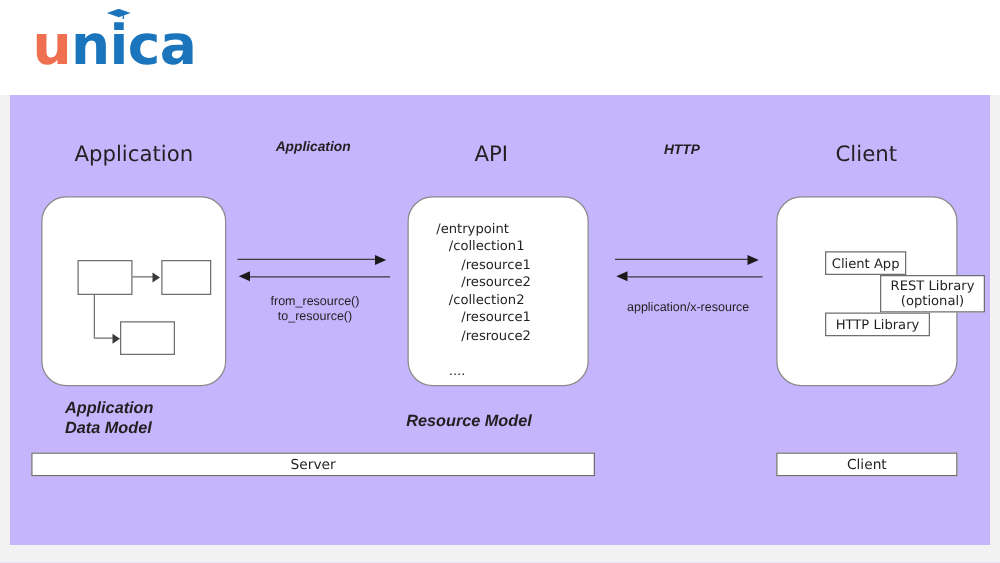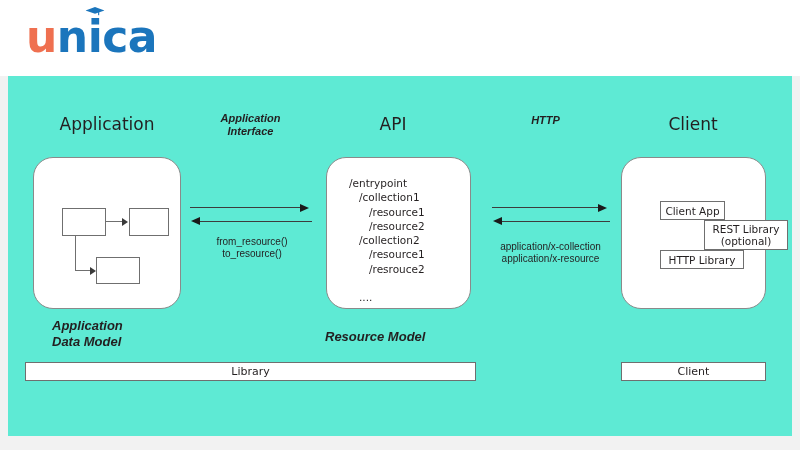--- a/index.html
+++ b/index.html
@@ -49,21 +49,21 @@
     height: 9px;
   }
 
   
   #panel {
     position: absolute;
     left: 8px;
     top: 76px;
     width: 784px;
     height: 360px;
-    background: #5eead4;
+    background: #c4b5fd;
   }
 
   
   .col-title {
     position: absolute;
     font-size: 17px;
     color: #231f20;
     font-family: "DejaVu Sans", sans-serif;
     text-align: center;
     white-space: nowrap;
@@ -217,21 +217,20 @@
     <div class="conn conn-h" style="left:72px; top:63px; width:17px;"></div>
     <div class="tri-right" style="left:88px; top:59.5px;"></div>
 
     <div class="conn conn-v" style="left:41px; top:78px; height:34px;"></div>
     <div class="conn conn-h" style="left:41px; top:111.5px; width:16px;"></div>
     <div class="tri-right" style="left:56px; top:108.5px;"></div>
   </div>
 
   <div class="arrow-title" style="left:180px; top:36px; width:125px;">
     <div>Application</div>
-    <div>Interface</div>
   </div>
 
   <div class="arrow-pair" style="left:182px; top:128px; width:122px; height:24px;">
     <div class="arrow-line" style="left:0; top:3px; width:112px;"></div>
     <div class="head-r" style="left:110px; top:-0.5px;"></div>
     <div class="arrow-line" style="left:10px; top:17px; width:112px;"></div>
     <div class="head-l" style="left:1px; top:13px;"></div>
   </div>
 
   <div class="arrow-caption" style="left:180px; top:160px; width:128px;">
@@ -254,35 +253,34 @@
   <div class="arrow-title" style="left:475px; top:38px; width:125px;">HTTP</div>
 
   <div class="arrow-pair" style="left:484px; top:128px; width:118px; height:24px;">
     <div class="arrow-line" style="left:0; top:3px; width:108px;"></div>
     <div class="head-r" style="left:106px; top:-0.5px;"></div>
     <div class="arrow-line" style="left:10px; top:17px; width:108px;"></div>
     <div class="head-l" style="left:1px; top:13px;"></div>
   </div>
 
   <div class="arrow-caption" style="left:465px; top:165px; width:155px;">
-    <div>application/x-collection</div>
     <div>application/x-resource</div>
   </div>
 
   <div class="round-box" style="left:613px; top:81px; width:145px; height:152px;">
     <div class="stack-cell" style="left:38px; top:43px; width:65px; height:19px;">Client App</div>
     <div class="stack-cell" style="left:38px; top:62px; width:84px; height:30px;margin-left:44px;">
       <span style="white-space:pre-line;">REST Library
 (optional)</span>
     </div>
     <div class="stack-cell" style="left:38px; top:92px; width:84px; height:19px;">HTTP Library</div>
   </div>
 
   <div class="model-caption" style="left:44px; top:242px;">
     <div>Application</div>
     <div>Data Model</div>
   </div>
   <div class="model-caption" style="left:317px; top:253px;">Resource Model</div>
 
-  <div class="band" style="left:17px; top:286px; width:451px; height:19px;">Library</div>
+  <div class="band" style="left:17px; top:286px; width:451px; height:19px;">Server</div>
   <div class="band" style="left:613px; top:286px; width:145px; height:19px;">Client</div>
 
 </div>
 
 </body></html>

